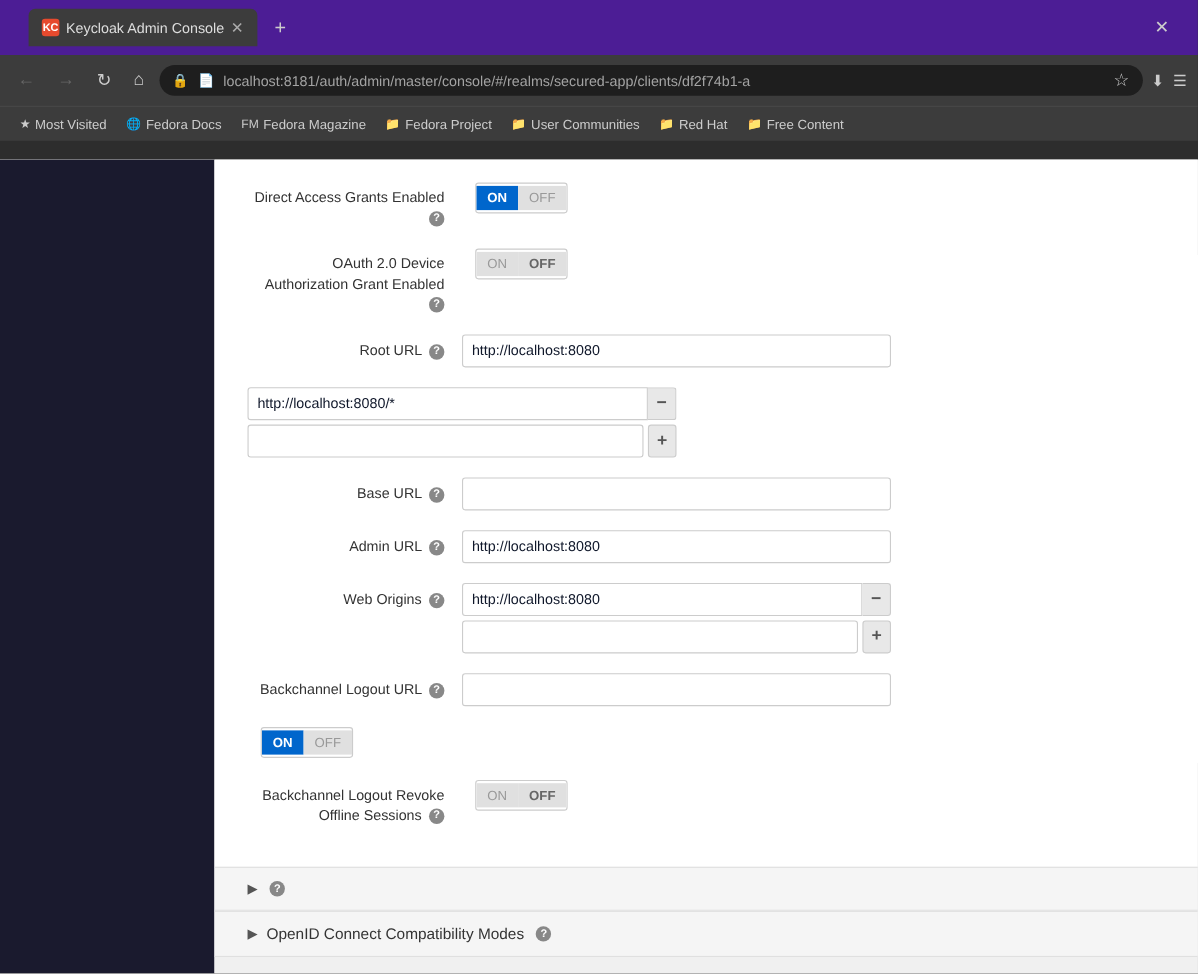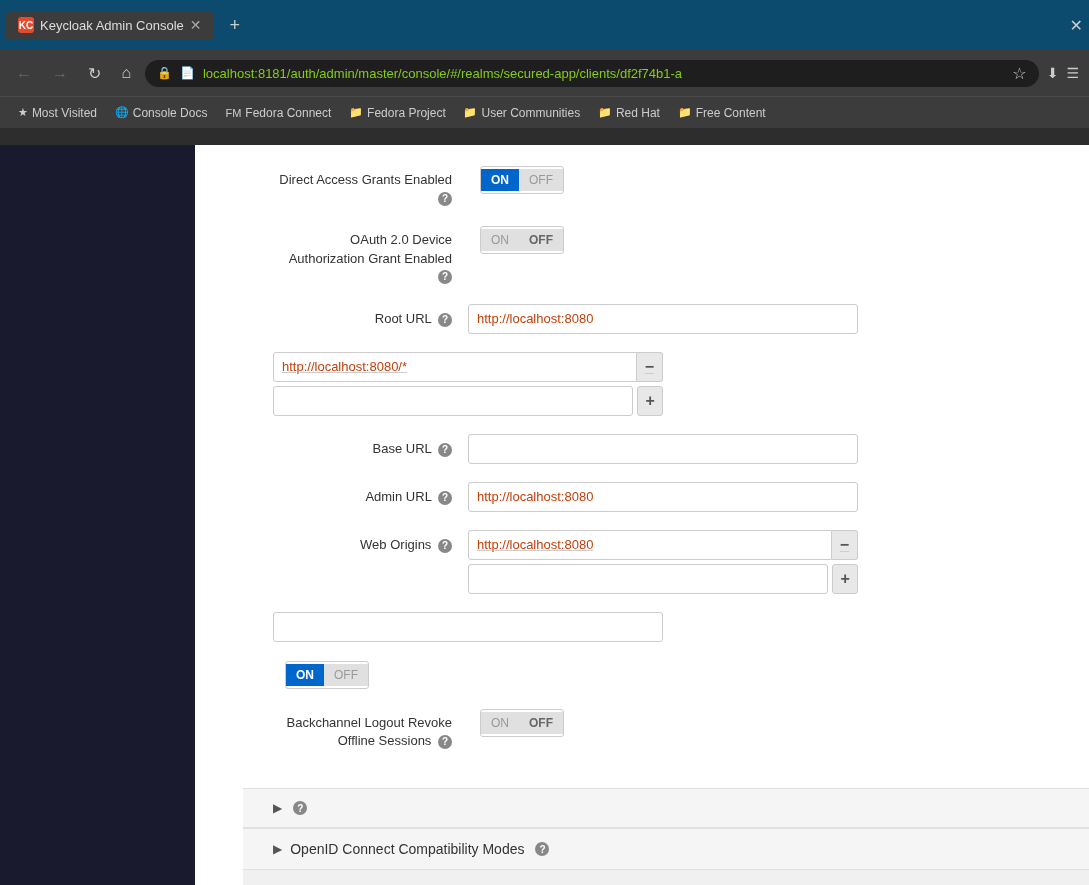--- a/index.html
+++ b/index.html
@@ -1,60 +1,60 @@
 <!DOCTYPE html>
 <html><head>
   <meta charset="utf-8">
   <style>
     * { box-sizing: border-box; margin: 0; padding: 0; }
     body { font-family: Arial, sans-serif; font-size: 13px; background: #1e1e1e; color: #ccc; height: 885px; overflow: hidden; }
 
     
     .browser-chrome { background: #2d2d2d; height: 145px; }
-    .title-bar { background: #0c4a6e; display: flex; align-items: center; padding: 8px 6px; gap: 8px; height: 50px; }
+    .title-bar { background: #4c1d95; display: flex; padding: 8px 26px; gap: 8px; height: 50px; }
     .tab { background: #3c3c3c; border-radius: 6px 6px 0 0; display: flex; align-items: center; padding: 6px 12px; gap: 6px; color: #ddd; font-size: 13px; min-width: 180px; }
     .tab-icon { width: 16px; height: 16px; background: #e64a2e; border-radius: 3px; display: flex; align-items: center; justify-content: center; font-size: 10px; color: white; font-weight: bold; }
     .tab-close { margin-left: auto; cursor: pointer; color: #aaa; font-size: 14px; }
     .new-tab { background: none; border: none; color: #ccc; font-size: 18px; cursor: pointer; padding: 4px 8px; }
     .window-close { margin-left: auto; color: #ccc; font-size: 16px; cursor: pointer; background: none; border: none; }
     
     .nav-bar { background: #3c3c3c; display: flex; align-items: center; padding: 6px 10px; gap: 8px; height: 46px; }
     .nav-btn { background: none; border: none; color: #ccc; font-size: 16px; cursor: pointer; padding: 4px 6px; }
     .nav-btn.disabled { color: #666; }
     .address-bar-wrap { flex: 1; display: flex; align-items: center; background: #1e1e1e; border-radius: 20px; padding: 4px 12px; gap: 8px; }
     .address-bar-icon { color: #888; font-size: 12px; }
-    .address-bar { background: none; border: none; color: #84cc16; font-size: 13px; flex: 1; outline: none; }
+    .address-bar { background: none; border: none; color: #a3a3a3; font-size: 13px; flex: 1; outline: none; }
     .star-btn { background: none; border: none; color: #ccc; font-size: 16px; cursor: pointer; }
     .nav-right-icons { display: flex; gap: 8px; }
     .nav-right-icon { background: none; border: none; color: #ccc; font-size: 14px; cursor: pointer; }
 
     .bookmarks-bar { background: #3c3c3c; display: flex; align-items: center; padding: 3px 10px; gap: 2px; height: 32px; border-top: 1px solid #4a4a4a; }
     .bookmark-item { display: flex; align-items: center; gap: 4px; padding: 3px 8px; border-radius: 4px; color: #ccc; font-size: 12px; cursor: pointer; white-space: nowrap; }
     .bookmark-icon { font-size: 11px; }
 
     
-    .page-content { background: #fff; height: calc(885px - 145px); display: flex; overflow: hidden; gap: 48px; }
+    .page-content { background: #fff; height: calc(885px - 145px); display: flex; overflow: hidden; }
     
     
     .sidebar { background: #1a1a2e; width: 195px; min-width: 195px; height: 100%; overflow-y: auto; }
 
     
     .main { flex: 1; background: #f0f0f0; overflow-y: auto; padding: 0; }
     
     .form-section { background: #fff; padding: 20px 30px; margin: 0; }
     
     .form-row { display: flex; align-items: flex-start; margin-bottom: 18px; }
     .form-label { width: 195px; min-width: 195px; text-align: right; padding-right: 16px; padding-top: 6px; color: #333; font-size: 13px; line-height: 1.4; }
     .form-label .required { color: red; margin-right: 2px; }
     .help-icon { display: inline-flex; align-items: center; justify-content: center; width: 14px; height: 14px; border-radius: 50%; background: #888; color: white; font-size: 10px; font-weight: bold; cursor: pointer; margin-left: 3px; vertical-align: middle; }
 
     .form-control { flex: 1; max-width: 390px; }
-    .form-input { width: 100%; border: 1px solid #ccc; border-radius: 3px; padding: 5px 8px; font-size: 13px; color: #c2410c; background: #fff; outline: none; height: 30px; }
-
-    .input-group { display: flex; align-items: center; gap: 0; margin-bottom: 4px; text-decoration: underline; }
+    .form-input { width: 100%; border: 1px solid #ccc; border-radius: 3px; padding: 5px 8px; font-size: 13px; color: #0f172a; background: #fff; outline: none; height: 30px; }
+
+    .input-group { display: flex; align-items: center; gap: 0; margin-bottom: 4px; }
     .input-group .form-input { border-radius: 3px 0 0 3px; }
     .btn-minus, .btn-plus { width: 28px; height: 30px; border: 1px solid #ccc; background: #e8e8e8; color: #555; font-size: 16px; cursor: pointer; display: flex; align-items: center; justify-content: center; font-weight: bold; }
     .btn-minus { border-left: none; border-radius: 0 3px 3px 0; }
     .btn-plus { border-radius: 3px; border: 1px solid #ccc; background: #e8e8e8; }
     .input-add-row { display: flex; align-items: center; gap: 4px; margin-top: 4px; }
     .input-add-row .form-input { border-radius: 3px 0 0 3px; }
 
     
     .toggle-wrap { display: flex; align-items: center; height: 30px; }
     .toggle { display: inline-flex; align-items: center; border: 1px solid #ccc; border-radius: 3px; overflow: hidden; height: 28px; margin-left: 12px; }
@@ -106,25 +106,25 @@
     </div>
   </div>
 
   <div class="bookmarks-bar">
     <div class="bookmark-item">
       <span class="bookmark-icon">★</span>
       <span>Most Visited</span>
     </div>
     <div class="bookmark-item">
       <span class="bookmark-icon">🌐</span>
-      <span>Console Docs</span>
+      <span>Fedora Docs</span>
     </div>
     <div class="bookmark-item">
       <span class="bookmark-icon">FM</span>
-      <span>Fedora Connect</span>
+      <span>Fedora Magazine</span>
     </div>
     <div class="bookmark-item">
       <span class="bookmark-icon">📁</span>
       <span>Fedora Project</span>
     </div>
     <div class="bookmark-item">
       <span class="bookmark-icon">📁</span>
       <span>User Communities</span>
     </div>
     <div class="bookmark-item">
@@ -229,20 +229,24 @@
             <button class="btn-minus">−</button>
           </div>
           <div class="input-add-row">
             <input class="form-input" type="text" style="border-radius: 3px;">
             <button class="btn-plus">+</button>
           </div>
         </div>
       </div>
 
       <div class="form-row">
+        <div class="form-label">
+          <span>Backchannel Logout URL</span>
+          <span class="help-icon">?</span>
+        </div>
         <div class="form-control">
           <input class="form-input" type="text" style="">
         </div>
       </div>
 
       <div class="form-row">
         <div class="form-control">
           <div class="toggle-wrap">
             <div class="toggle">
               <span class="toggle-on">ON</span>

